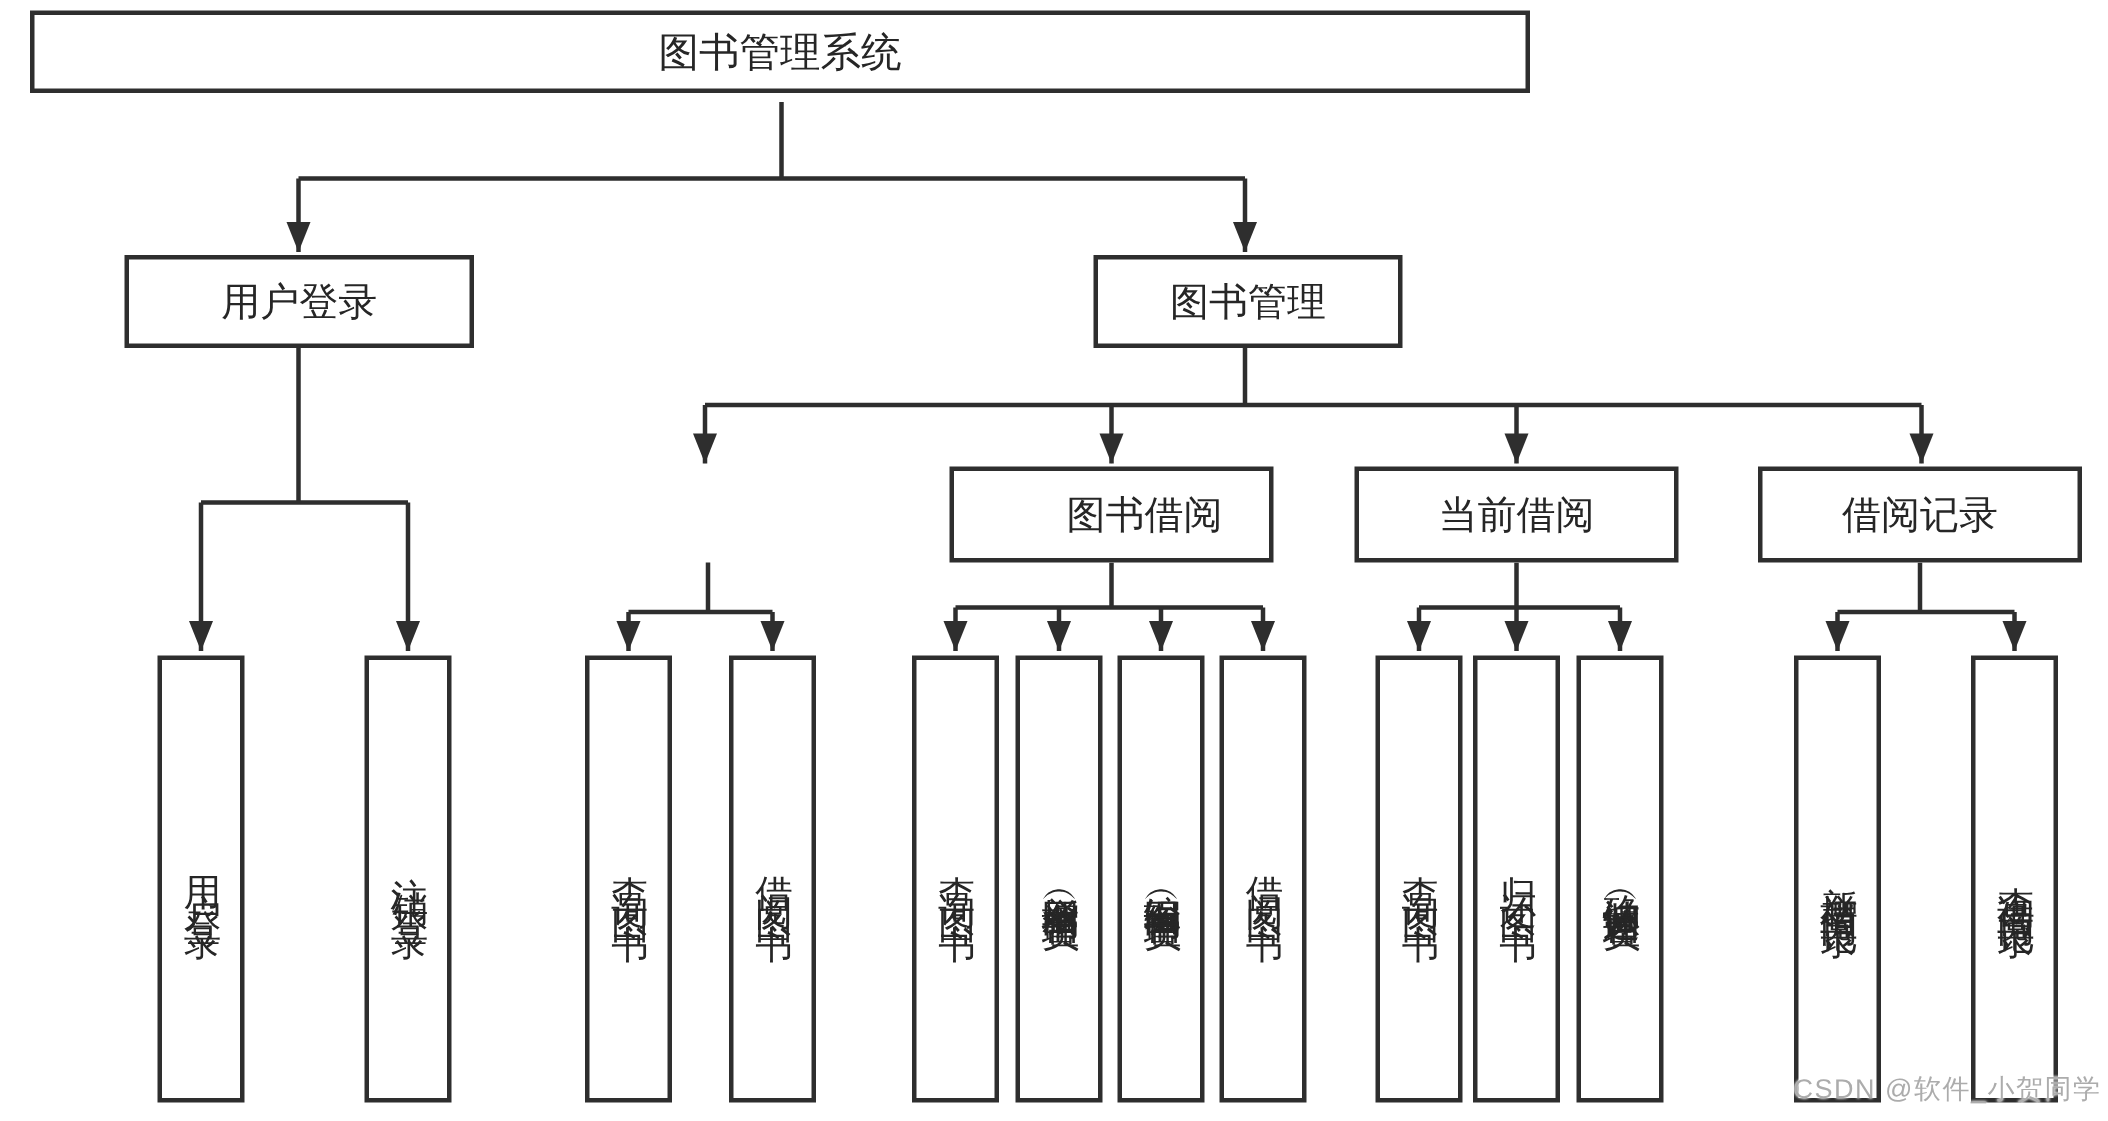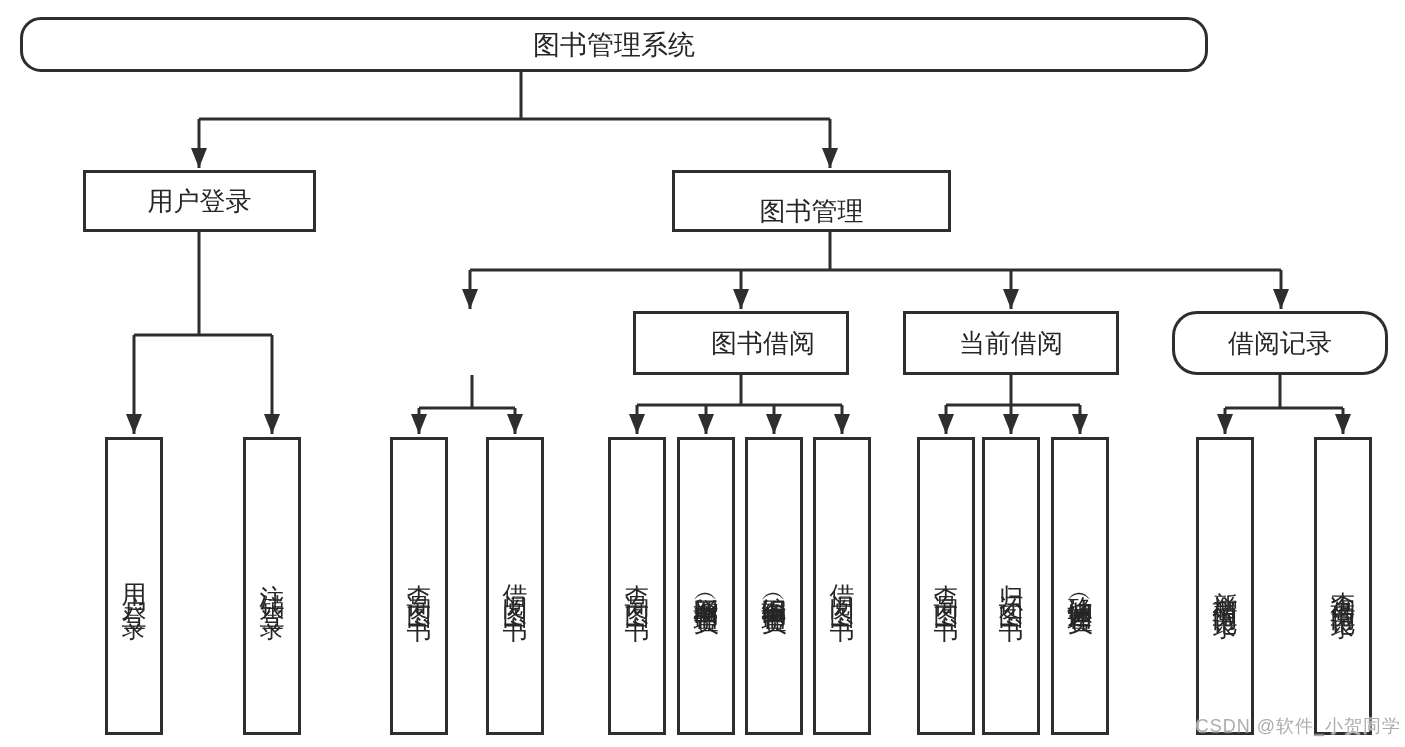--- a/index.html
+++ b/index.html
@@ -22,21 +22,21 @@
     position: absolute;
     box-sizing: border-box;
     border: 3px solid #2e2e2e;
     background: #ffffff;
     display: flex;
     align-items: center;
     justify-content: center;
     color: #262626;
     text-align: center;
   }
-  .root-box   { left: 20px;  top: 17px;  width: 1188px; height: 55px; font-size: 27px; border-radius: 21px; }
+  .root-box   { left: 20px;  top: 7px;  width: 1000px; height: 55px; font-size: 27px; }
   .l2-box     { top: 170px; height: 62px; font-size: 26px; }
   .l3-box     { top: 311px; height: 64px; width: 216px; font-size: 26px; }
   .leaf-box   { top: 437px; height: 298px; width: 58px; font-size: 25px; }
   .leaf-box .vtext {
     writing-mode: vertical-rl;
     text-orientation: mixed;
     line-height: 1.0;
     white-space: nowrap;
   }
   .ls4 .vtext { letter-spacing: 11px; }
@@ -97,31 +97,31 @@
     </g>
   </svg>
 
   <div class="box root-box">
     <span>图书管理系统</span>
   </div>
 
   <div class="box l2-box" style="left:83px; width:233px;">
     <span>用户登录</span>
   </div>
-  <div class="box l2-box" style="left:672px; width:279px;align-items:flex-end;">
+  <div class="box l2-box" style="left:729px; width:206px;">
     <span>图书管理</span>
   </div>
 
   <div class="box l3-box" style="left:633px;padding-left:44px;">
     <span>图书借阅</span>
   </div>
   <div class="box l3-box" style="left:903px;">
     <span>当前借阅</span>
   </div>
-  <div class="box l3-box" style="left:1172px;border-radius:25px;">
+  <div class="box l3-box" style="left:1172px;">
     <span>借阅记录</span>
   </div>
 
   <div class="box leaf-box ls4" style="left:105px;">
     <span class="vtext">用户登录</span>
   </div>
   <div class="box leaf-box ls4" style="left:243px;">
     <span class="vtext">注销登录</span>
   </div>
   <div class="box leaf-box ls4" style="left:390px;">

